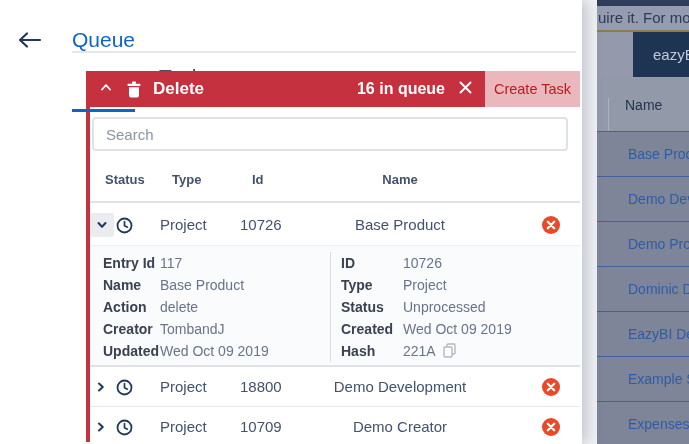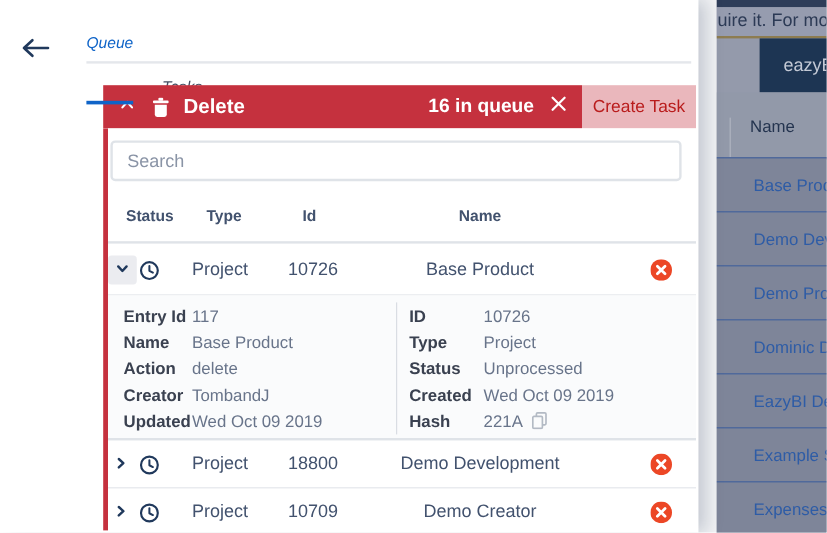--- a/index.html
+++ b/index.html
@@ -23,21 +23,21 @@
 
   
   .gap { position:absolute; left:582px; top:0; width:15px; height:444px; background:#f2f3f5; }
 
   
   .popup { position:absolute; left:0; top:0; width:582px; height:444px; background:#fff; box-shadow:6px 0 14px rgba(9,30,66,.20); }
 
   .back-btn { position:absolute; left:16px; top:31px; width:28px; height:22px; cursor:pointer; }
   .tabs { position:absolute; left:72px; top:28px; display:flex; gap:24px; }
   .tabs-rule { position:absolute; left:72px; top:51px; width:504px; height:2px; background:#e4e7eb; }
-  .tab { font-size:13px; padding-bottom:7px; cursor:pointer;font-style:italic; }
+  .tab { font-size:21px; padding-bottom:23px; cursor:pointer; }
   .tab.active { color:#0f64c8; border-bottom:3px solid #0f64c8; position:relative; z-index:2; }
   .tab.inactive { color:#454f63;margin-top:37px; }
 
   
   .card { position:absolute; left:86px; top:71px; width:494px; height:380px; }
   .card-header { display:flex; height:36px; }
   .header-main { flex:1; background:#c5313e; display:flex; align-items:center; padding:0 12px 0 13px; color:#fff; }
   .header-title { font-size:17px; font-weight:bold; margin-left:11px; }
   .header-spacer { flex:1; }
   .header-count { font-size:16px; font-weight:bold; }

